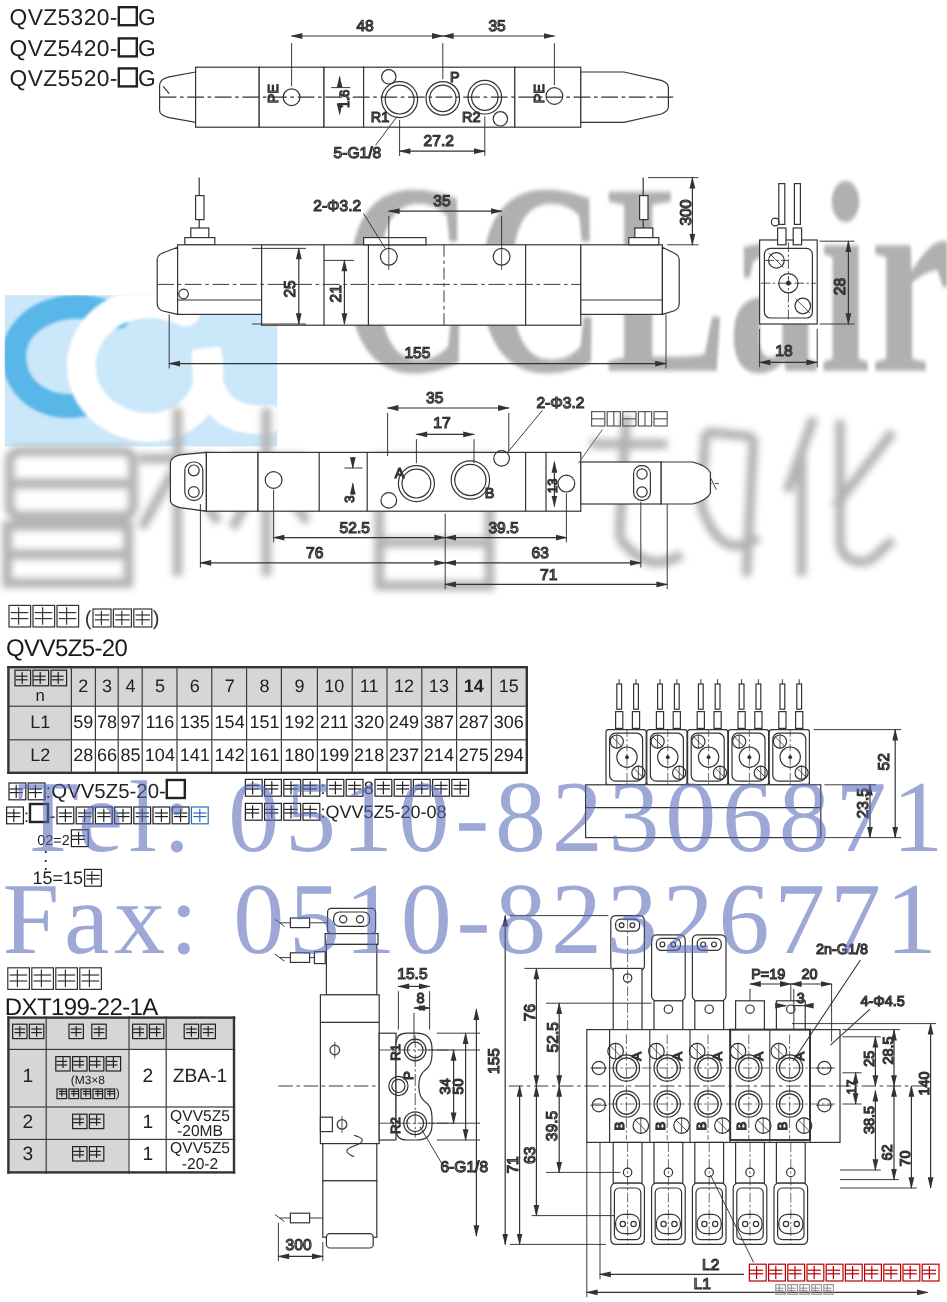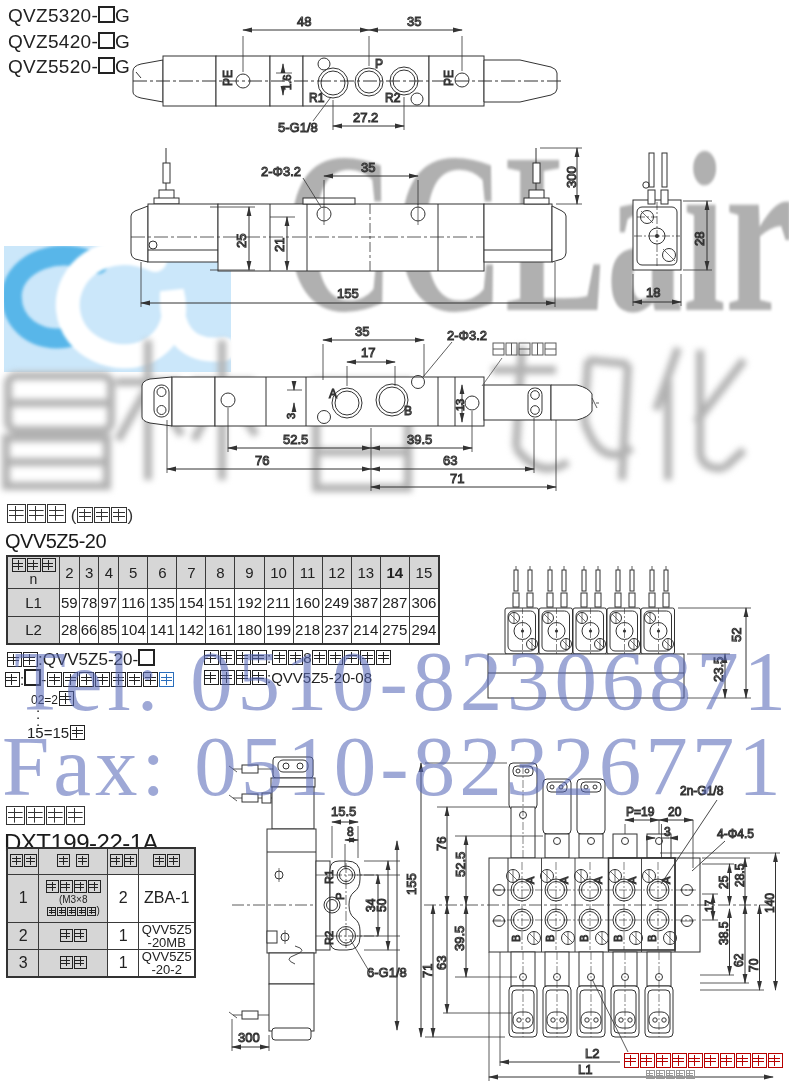--- a/index.html
+++ b/index.html
@@ -105,21 +105,21 @@
         <td class="gy">L1</td>
         <td>59</td>
         <td>78</td>
         <td>97</td>
         <td>116</td>
         <td>135</td>
         <td>154</td>
         <td>151</td>
         <td>192</td>
         <td>211</td>
-        <td>160</td>
+        <td>320</td>
         <td>249</td>
         <td>387</td>
         <td>287</td>
         <td>306</td>
       </tr>
 <tr style="height:28px">
         <td class="gy">L2</td>
         <td>28</td>
         <td>66</td>
         <td>85</td>
@@ -140,21 +140,21 @@
 
 <div class="abs" style="left:6px;top:649px;font-size:17px"><span class="z15"></span><span class="z15"></span>:QVV5Z5-20-<span class="sq"></span></div>
 <div class="abs" style="left:4px;top:669px;font-size:15px"><span class="z15"></span>:<span class="sq"></span>-<span class="z15"></span><span class="z15"></span><span class="z15"></span><span class="z15"></span><span class="z15"></span><span class="z15"></span><span class="z15"></span><span class="z" style="width:15px;height:15px;color:#2a6ebb"></span></div>
 <div class="abs" style="left:31px;top:691px;font-size:12px">02=2<span class="z15"></span></div>
 <div class="abs" style="left:36px;top:703px;font-size:15px;line-height:7px">.<br>.<br>.</div>
 <div class="abs" style="left:27px;top:724px;font-size:15px">15=15<span class="z15"></span></div>
 <div class="abs" style="left:203px;top:649px;font-size:15px"><span class="z15"></span><span class="z15"></span><span class="z15"></span><span class="z15"></span>:<span class="z15"></span><span class="z15"></span>8<span class="z15"></span><span class="z15"></span><span class="z15"></span><span class="z15"></span><span class="z15"></span></div>
 <div class="abs" style="left:203px;top:669px;font-size:15px"><span class="z15"></span><span class="z15"></span><span class="z15"></span><span class="z15"></span>:QVV5Z5-20-08</div>
 
 <div class="abs" style="left:5px;top:806px;font-size:17px;color:#333"><span class="z" style="width:19px;height:19px"></span><span class="z" style="width:19px;height:19px"></span><span class="z" style="width:19px;height:19px"></span><span class="z" style="width:19px;height:19px"></span></div>
-<div class="abs" style="left:4px;top:829px;font-size:24px;letter-spacing:-0.5px;color:#1a1a1a">DXT199-22-1A</div>
+<div class="abs" style="left:4px;top:829px;font-size:20px;letter-spacing:-0.5px;color:#1a1a1a">DXT199-22-1A</div>
 
 <table class="abs" style="left:6px;top:847px;width:190px;height:130px;font-size:16px;border:2px solid #333">
 <tbody>
       <tr class="gy" style="height:26px">
  <td style="width:32px"><span class="z13"></span><span class="z13"></span></td>
  <td style="width:71px"><span class="z13"></span>&nbsp;<span class="z13"></span></td>
  <td style="width:32px"><span class="z13"></span><span class="z13"></span></td>
  <td style="width:55px"><span class="z13"></span><span class="z13"></span></td>
 </tr>
 <tr style="height:48px">

